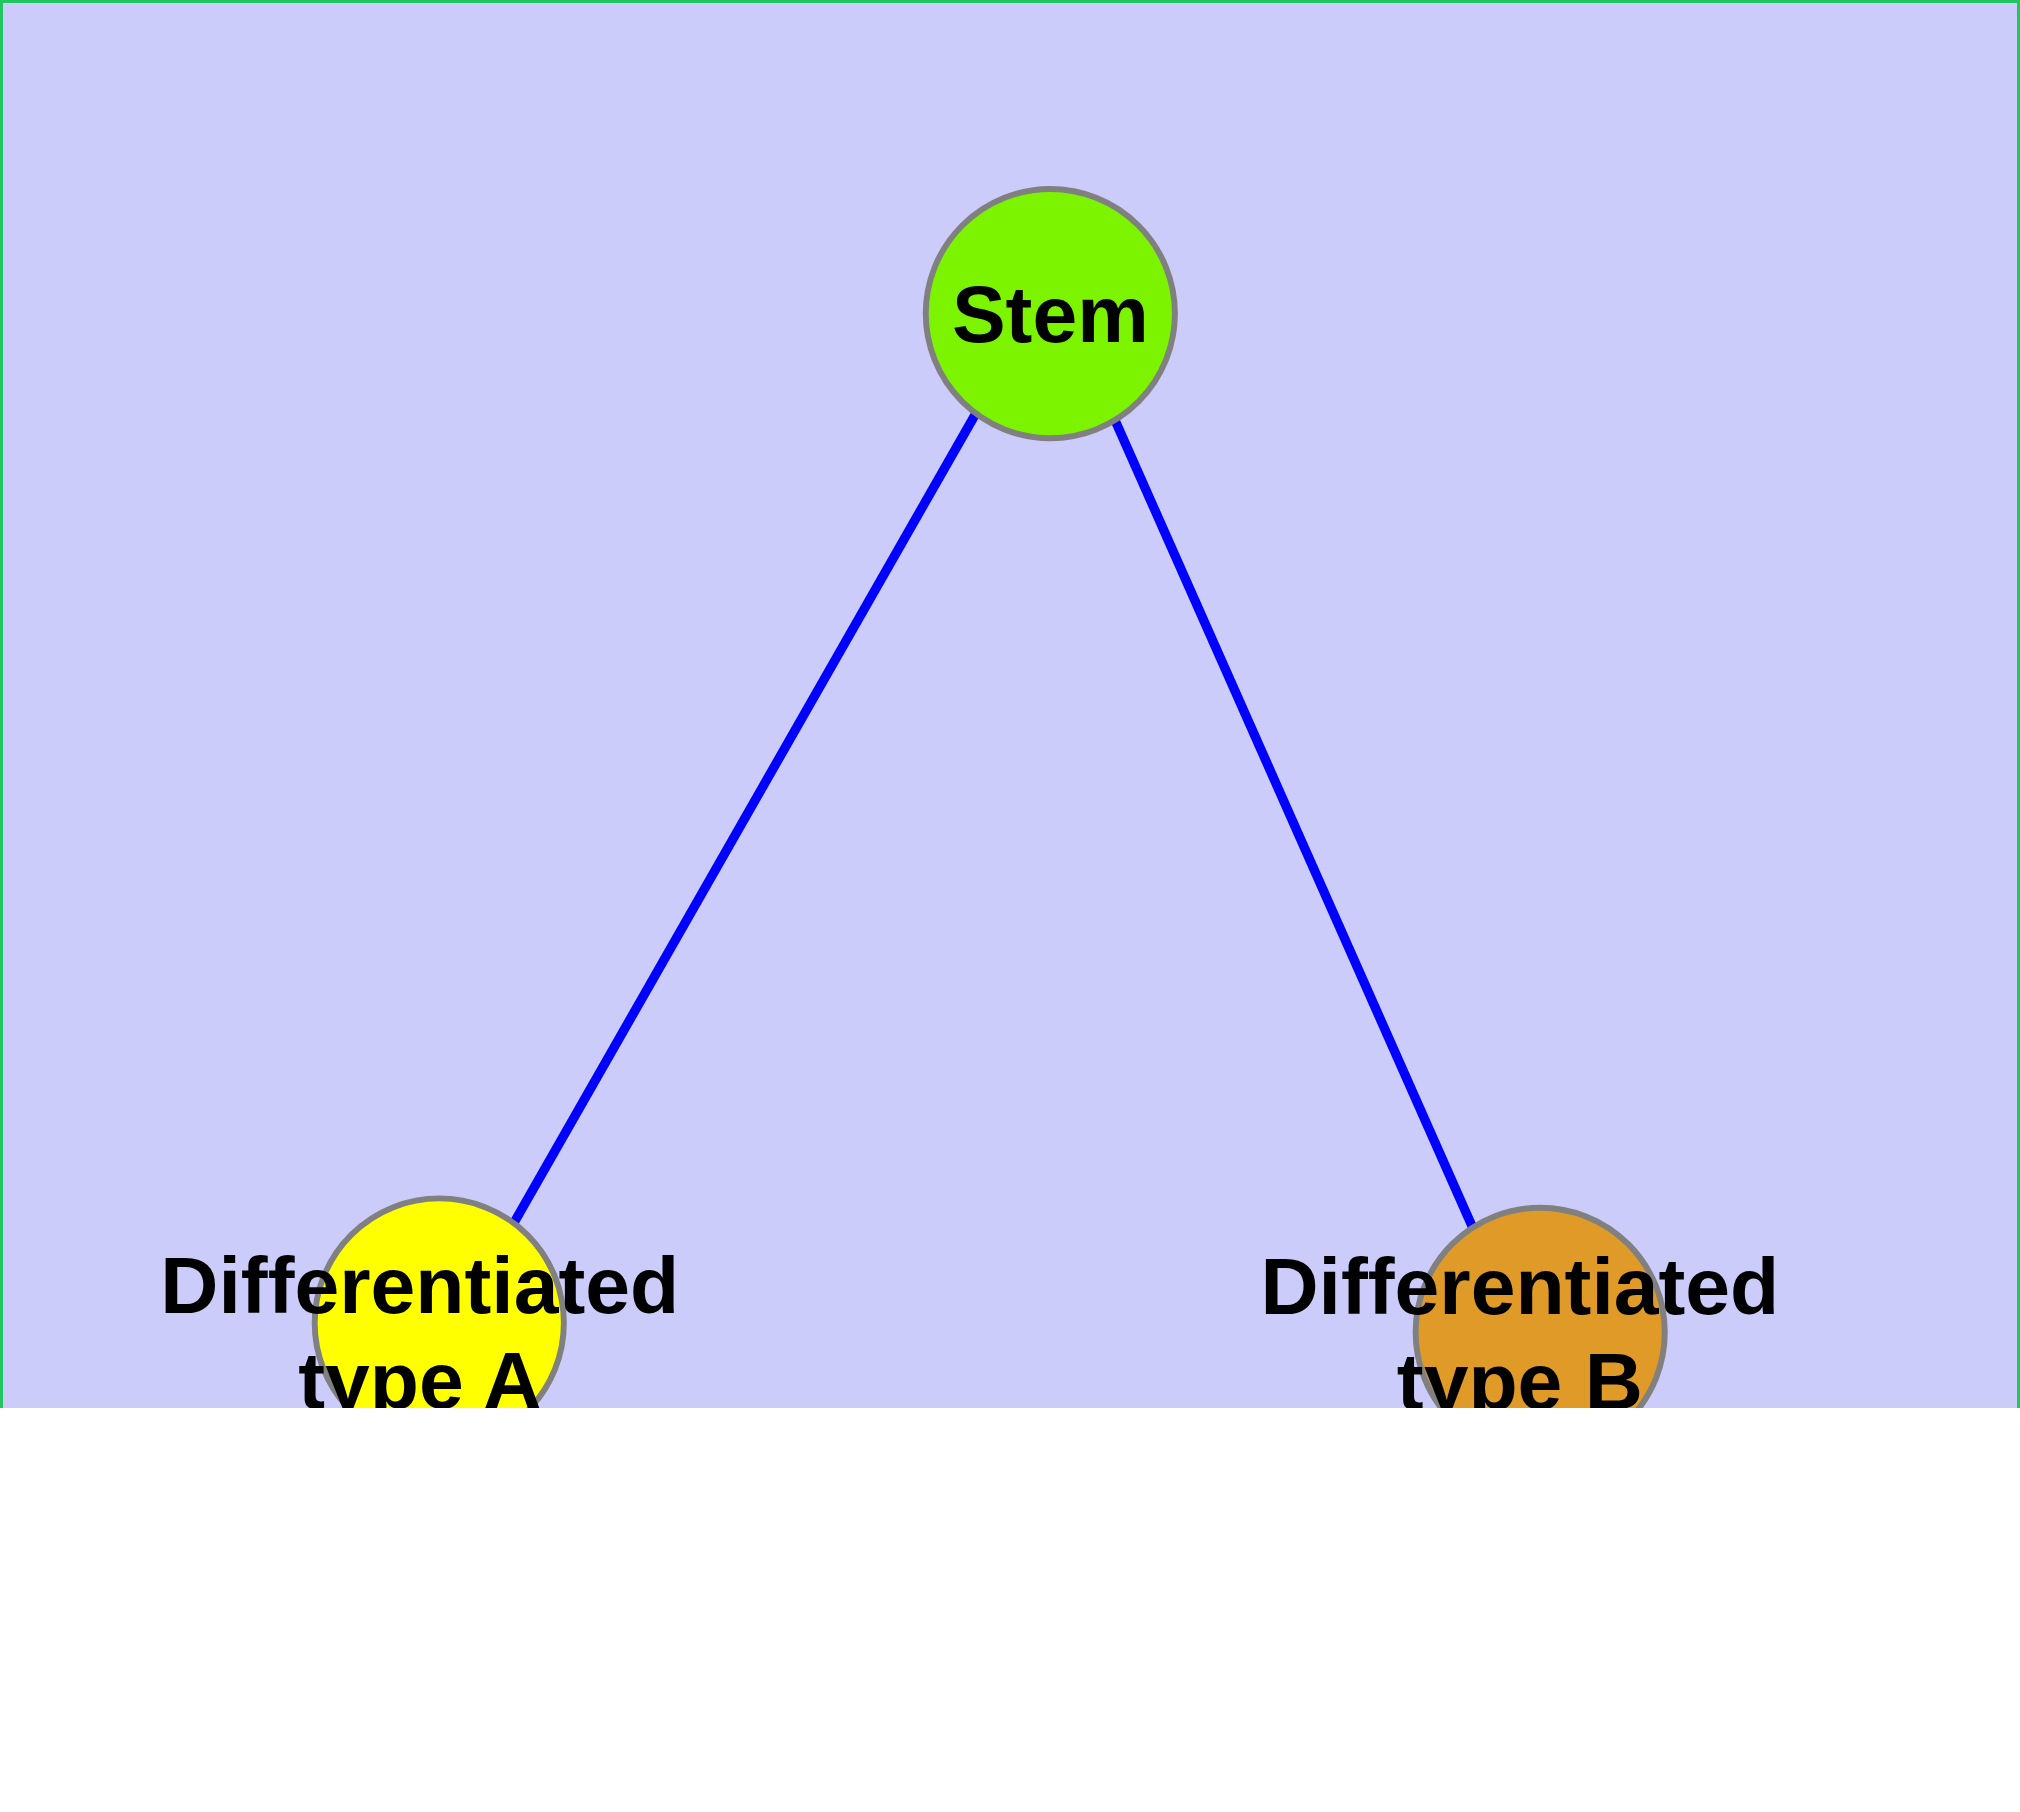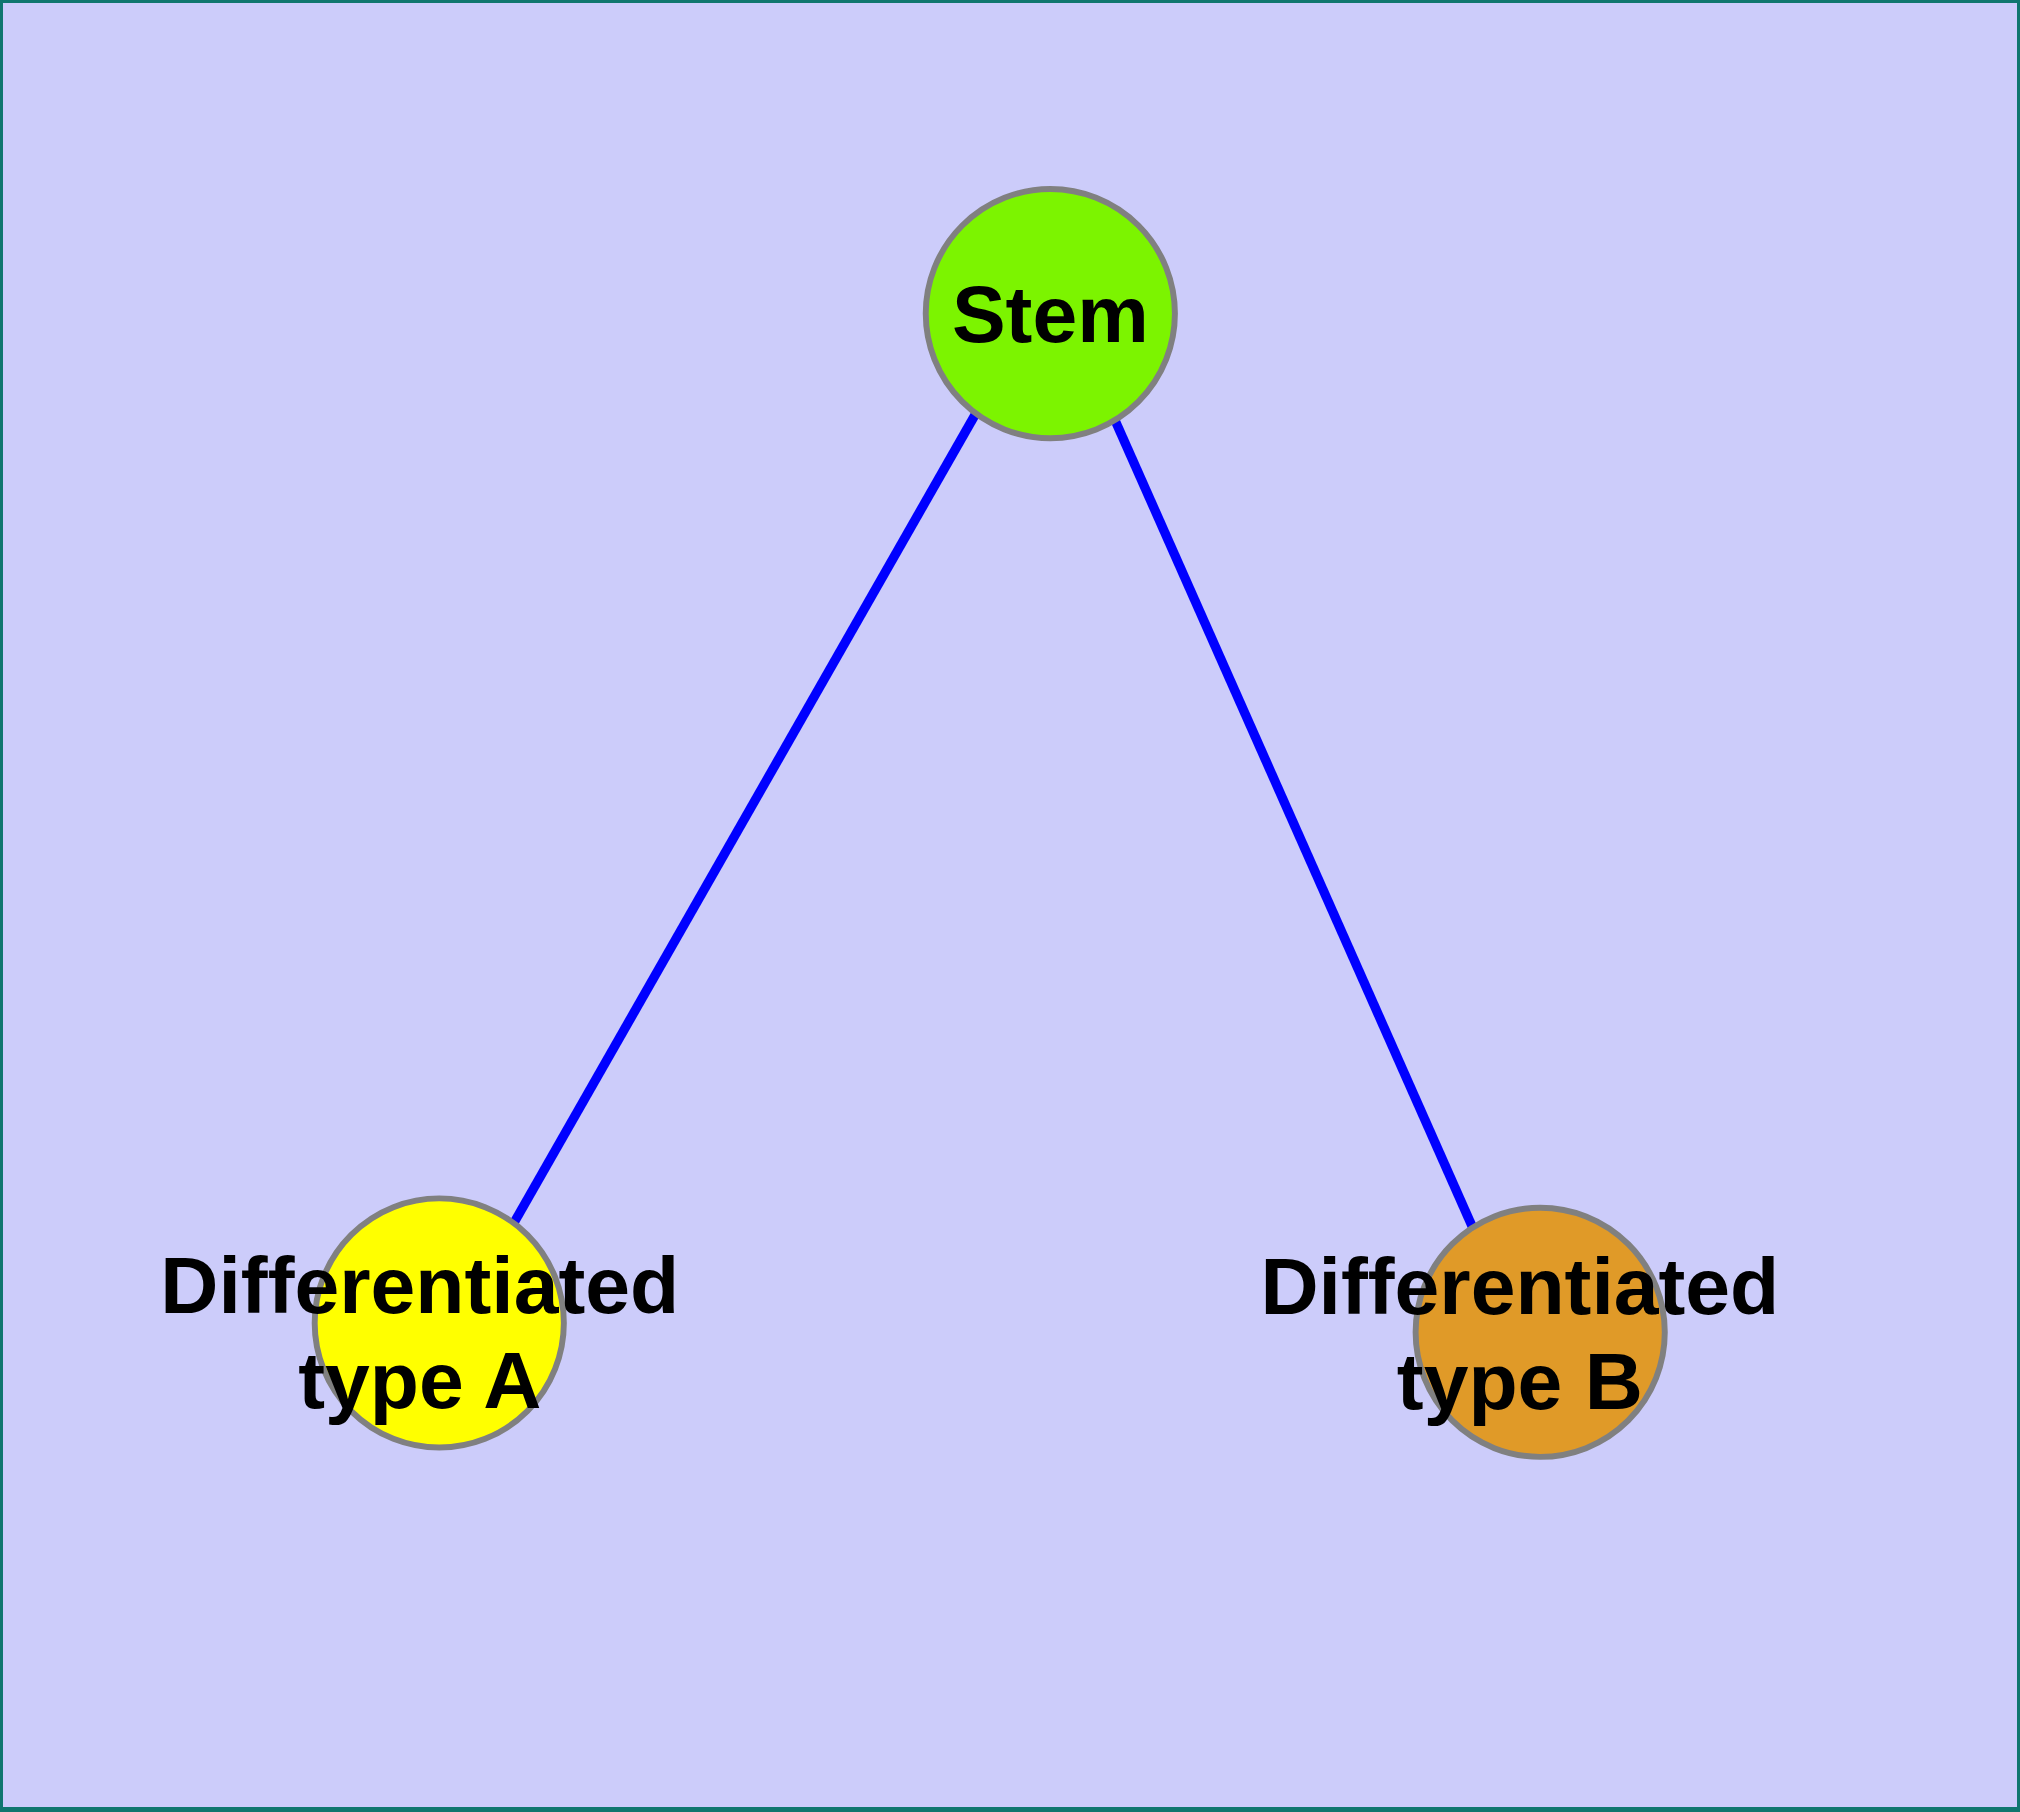--- a/index.html
+++ b/index.html
@@ -3,22 +3,22 @@
 <meta charset="utf-8">
 <style>
   html, body {
     margin: 0;
     padding: 0;
     background: #ffffff;
   }
   #stage {
     position: relative;
     width: 2021px;
-    height: 1812px;
-    background: #0f766e;
+    height: 1408px;
+    background: #22c55e;
     overflow: hidden;
     font-family: "Liberation Sans", sans-serif;
   }
   #canvas {
     position: absolute;
     left: 3.4px;
     top: 3.4px;
     width: 2014px;
     height: 1804px;
     background: #ccccfa;

